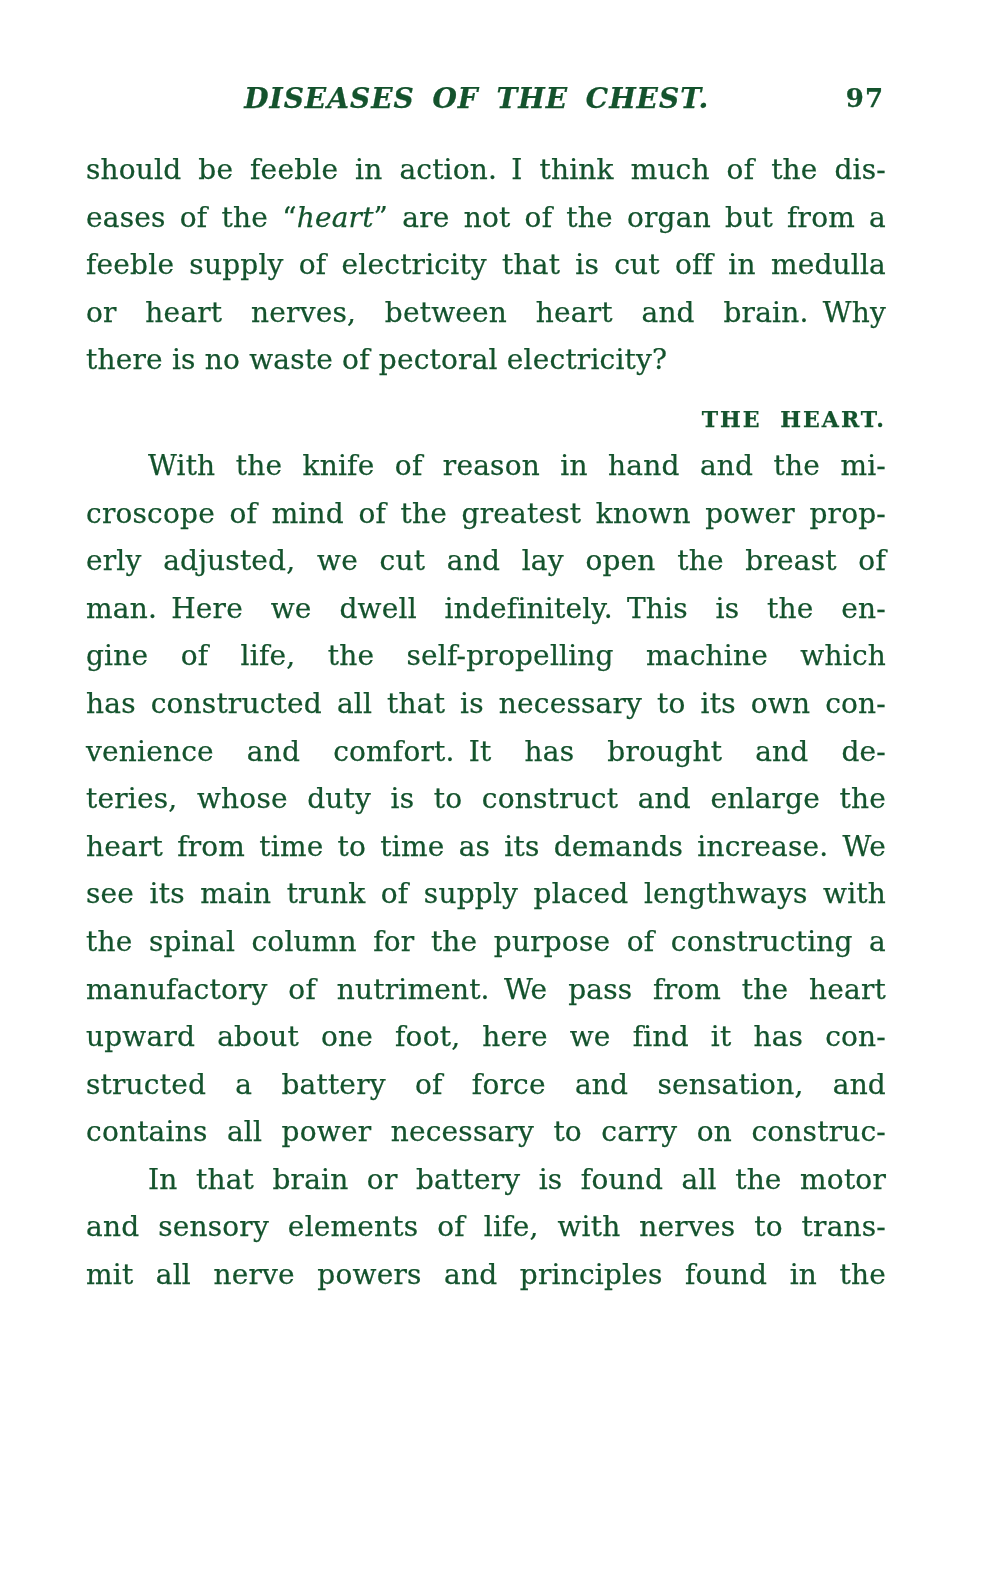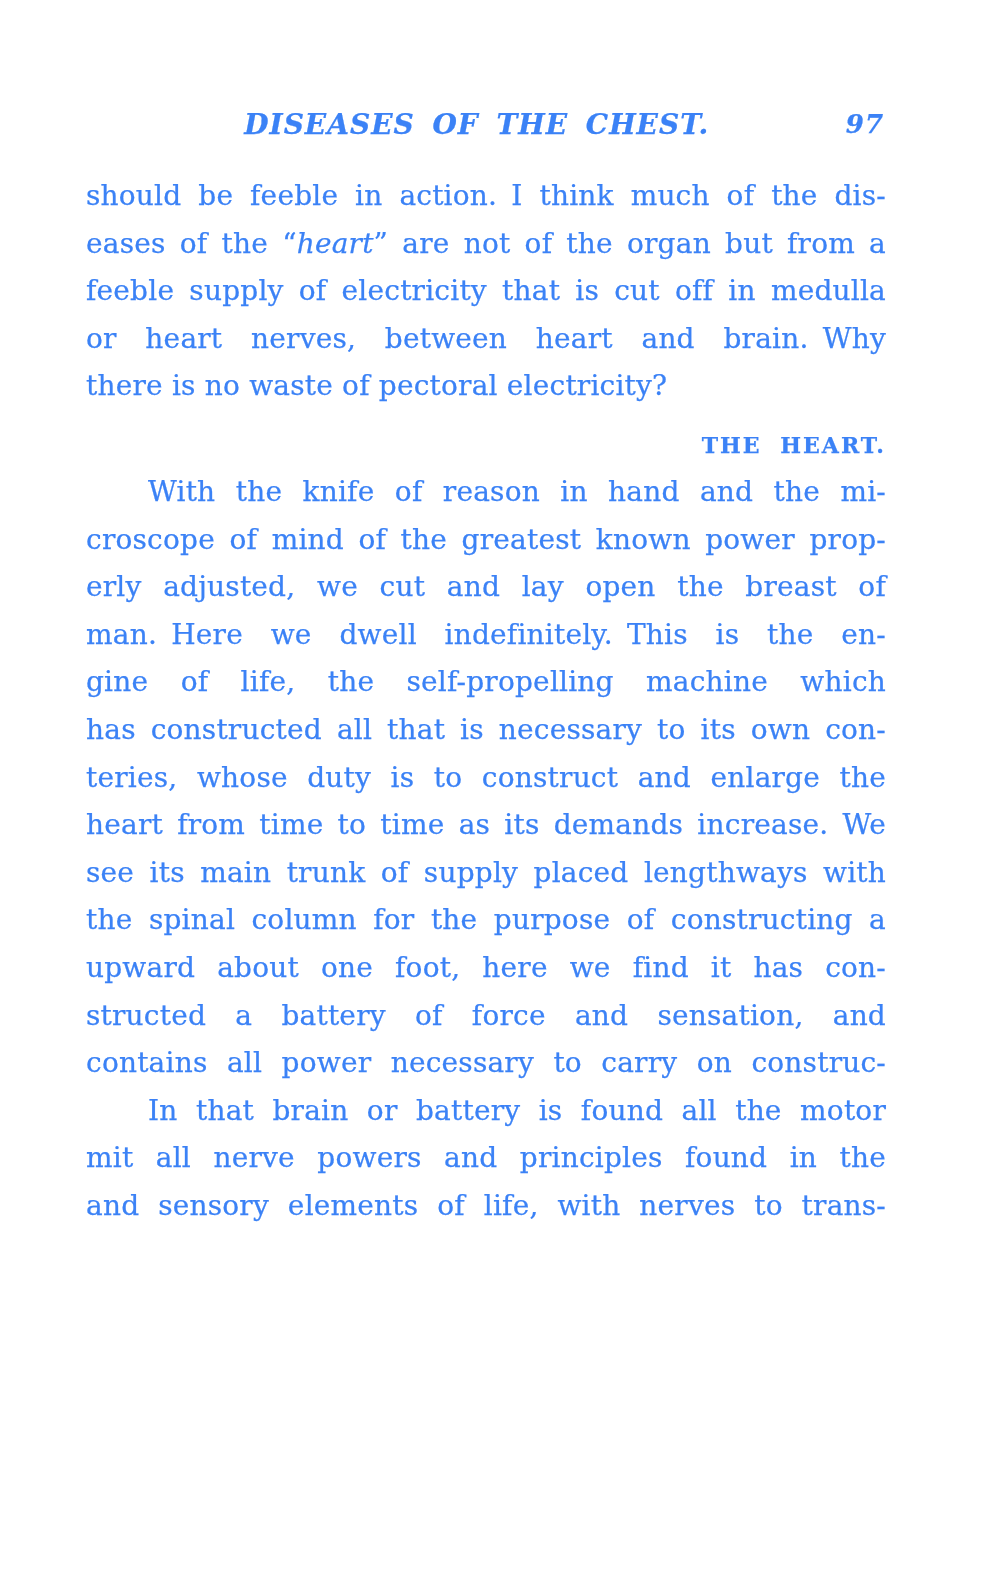--- a/index.html
+++ b/index.html
@@ -10,23 +10,22 @@
   body {
     width: 1000px;
     height: 1573px;
     position: relative;
     overflow: hidden;
   }
   .page {
     position: absolute;
     inset: 0;
     background: #ffffff;
-    color: #3b82f6;
+    color: #14532d;
     font-family: "DejaVu Serif", "Liberation Serif", serif;
-    margin-top: 26px;
     -webkit-text-stroke: 0.25px currentColor;
   }
   .header {
     position: absolute;
     left: 86px;
     top: 82px;
     width: 800px;
     height: 42px;
   }
   .header-title {
@@ -41,21 +40,20 @@
     word-spacing: 7px;
     white-space: nowrap;
   }
   .page-number {
     position: absolute;
     right: 2px;
     top: 1px;
     font-weight: bold;
     font-size: 26px;
     letter-spacing: 1px;
-    font-style: italic;
   }
   .content {
     position: absolute;
     left: 86px;
     top: 146px;
     width: 800px;
   }
   .paragraph {
     margin: 0;
   }
@@ -104,27 +102,29 @@
         <div class="line">there is no waste of pectoral electricity?</div>
       </div>
       <div class="section-heading">THE HEART.</div>
       <div class="paragraph">
         <div class="line just indent">With the knife of reason in hand and the mi-</div>
         <div class="line just">croscope of mind of the greatest known power prop-</div>
         <div class="line just">erly adjusted, we cut and lay open the breast of</div>
         <div class="line just">man. Here we dwell indefinitely. This is the en-</div>
         <div class="line just">gine of life, the self-propelling machine which</div>
         <div class="line just">has constructed all that is necessary to its own con-</div>
+        <div class="line just">venience and comfort. It has brought and de-</div>
         <div class="line just">teries, whose duty is to construct and enlarge the</div>
         <div class="line just">heart from time to time as its demands increase. We</div>
         <div class="line just">see its main trunk of supply placed lengthways with</div>
         <div class="line just">the spinal column for the purpose of constructing a</div>
+        <div class="line just">manufactory of nutriment. We pass from the heart</div>
         <div class="line just">upward about one foot, here we find it has con-</div>
         <div class="line just">structed a battery of force and sensation, and</div>
         <div class="line just">contains all power necessary to carry on construc-</div>
       </div>
       <div class="paragraph">
         <div class="line just indent">In that brain or battery is found all the motor</div>
+        <div class="line just">and sensory elements of life, with nerves to trans-</div>
         <div class="line just">mit all nerve powers and principles found in the</div>
-        <div class="line just">and sensory elements of life, with nerves to trans-</div>
       </div>
     </div>
 </div>
 
 </body></html>

